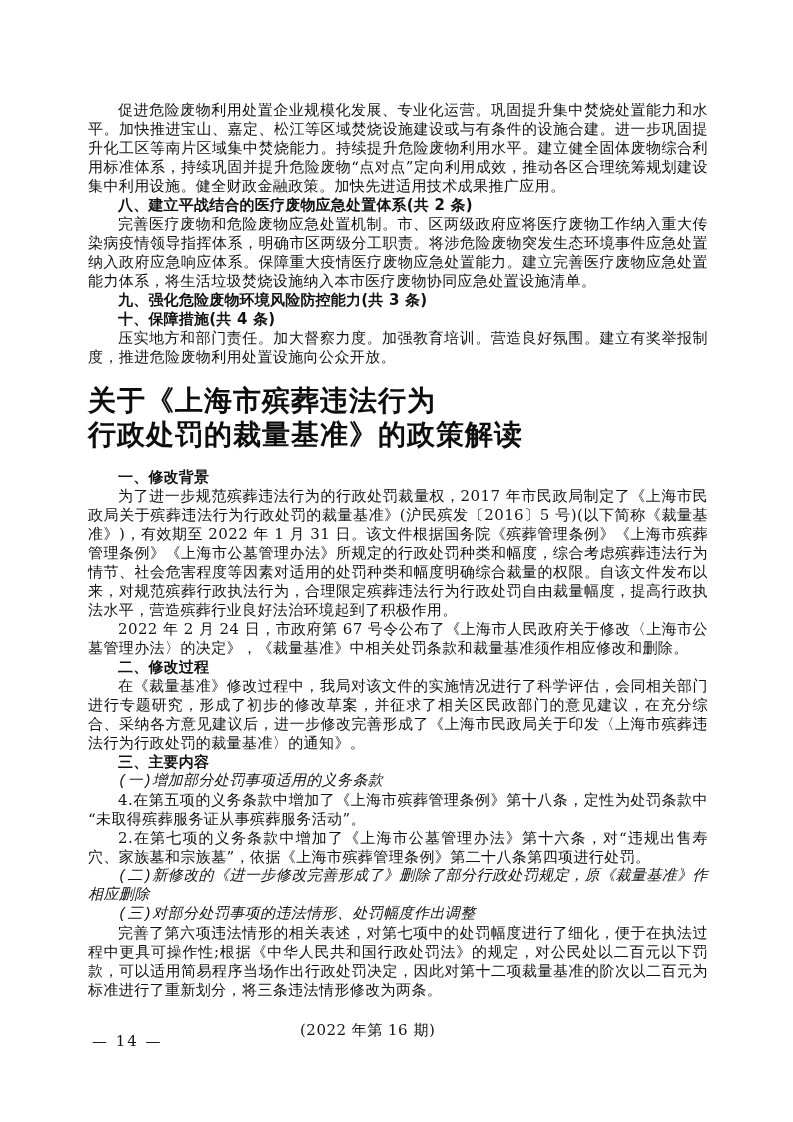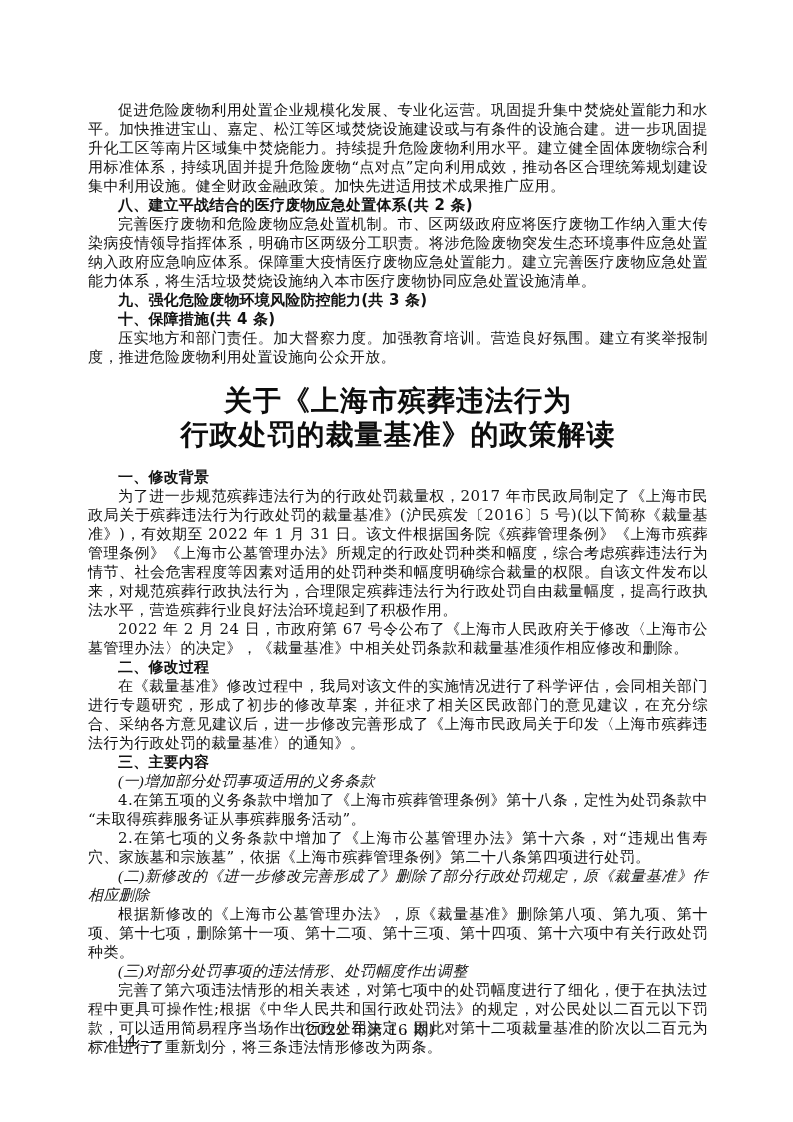--- a/index.html
+++ b/index.html
@@ -23,25 +23,24 @@
   }
   .content p{margin:0;text-indent:2em;}
   .para{font-family:"DejaVu Serif","Liberation Serif",serif;}
   .heading{
     font-weight:bold;
     font-family:"DejaVu Sans","Liberation Sans",sans-serif;
     letter-spacing:0.2px;
   }
   .subheading{
     font-style:italic;
-    font-family:Liberation Serif, serif;
+    font-family:Liberation Mono, monospace;
   }
   .title{
     margin:17px 0 16px;
-    text-align:center;
     font-weight:bold;
     font-size:28px;
     line-height:34px;
     letter-spacing:1px;
     font-family:"DejaVu Serif","Liberation Serif",serif;
     color:#0d0d0d;
   }
   .title .t-line{display:block;}
   .footer{
     position:absolute;
@@ -78,21 +77,20 @@
       <p class="heading">一、修改背景</p>
       <p class="para">为了进一步规范殡葬违法行为的行政处罚裁量权，2017 年市民政局制定了《上海市民政局关于殡葬违法行为行政处罚的裁量基准》(沪民殡发〔2016〕5 号)(以下简称《裁量基准》)，有效期至 2022 年 1 月 31 日。该文件根据国务院《殡葬管理条例》《上海市殡葬管理条例》《上海市公墓管理办法》所规定的行政处罚种类和幅度，综合考虑殡葬违法行为情节、社会危害程度等因素对适用的处罚种类和幅度明确综合裁量的权限。自该文件发布以来，对规范殡葬行政执法行为，合理限定殡葬违法行为行政处罚自由裁量幅度，提高行政执法水平，营造殡葬行业良好法治环境起到了积极作用。</p>
       <p class="para">2022 年 2 月 24 日，市政府第 67 号令公布了《上海市人民政府关于修改〈上海市公墓管理办法〉的决定》，《裁量基准》中相关处罚条款和裁量基准须作相应修改和删除。</p>
       <p class="heading">二、修改过程</p>
       <p class="para">在《裁量基准》修改过程中，我局对该文件的实施情况进行了科学评估，会同相关部门进行专题研究，形成了初步的修改草案，并征求了相关区民政部门的意见建议，在充分综合、采纳各方意见建议后，进一步修改完善形成了《上海市民政局关于印发〈上海市殡葬违法行为行政处罚的裁量基准〉的通知》。</p>
       <p class="heading">三、主要内容</p>
       <p class="subheading">(一)增加部分处罚事项适用的义务条款</p>
       <p class="para">4.在第五项的义务条款中增加了《上海市殡葬管理条例》第十八条，定性为处罚条款中“未取得殡葬服务证从事殡葬服务活动”。</p>
       <p class="para">2.在第七项的义务条款中增加了《上海市公墓管理办法》第十六条，对“违规出售寿穴、家族墓和宗族墓”，依据《上海市殡葬管理条例》第二十八条第四项进行处罚。</p>
       <p class="subheading">(二)新修改的《进一步修改完善形成了》删除了部分行政处罚规定，原《裁量基准》作相应删除</p>
-      <p class="para">根据新修改的《上海市公墓管理办法》，原《裁量基准》删除第八项、第九项、第十项、第十七项，删除第十一项、第十二项、第十三项、第十四项、第十六项中有关行政处罚种类。</p>
       <p class="subheading">(三)对部分处罚事项的违法情形、处罚幅度作出调整</p>
       <p class="para">完善了第六项违法情形的相关表述，对第七项中的处罚幅度进行了细化，便于在执法过程中更具可操作性;根据《中华人民共和国行政处罚法》的规定，对公民处以二百元以下罚款，可以适用简易程序当场作出行政处罚决定，因此对第十二项裁量基准的阶次以二百元为标准进行了重新划分，将三条违法情形修改为两条。</p>
     </section>
 
   </div>
 
   <div class="footer">
     <span class="page-num">— 14 —</span>
     <span class="issue">(2022 年第 16 期)</span>
   </div>

